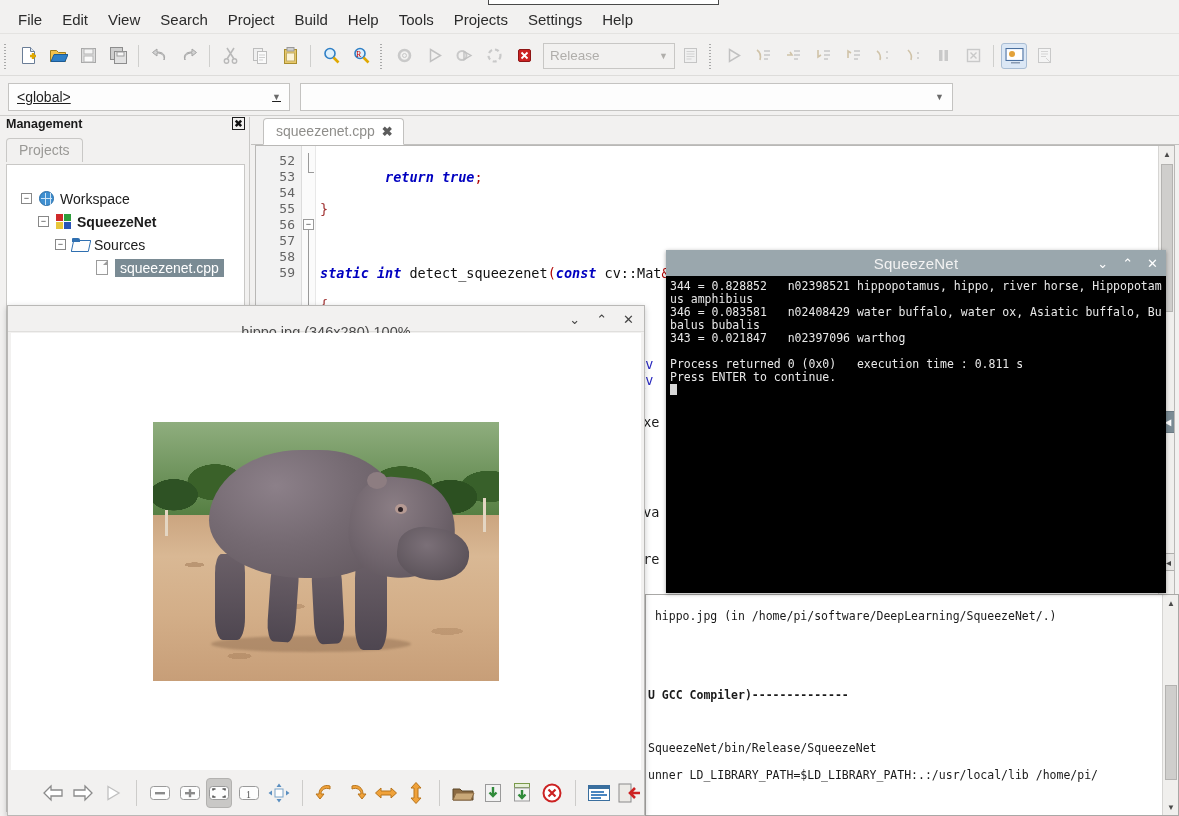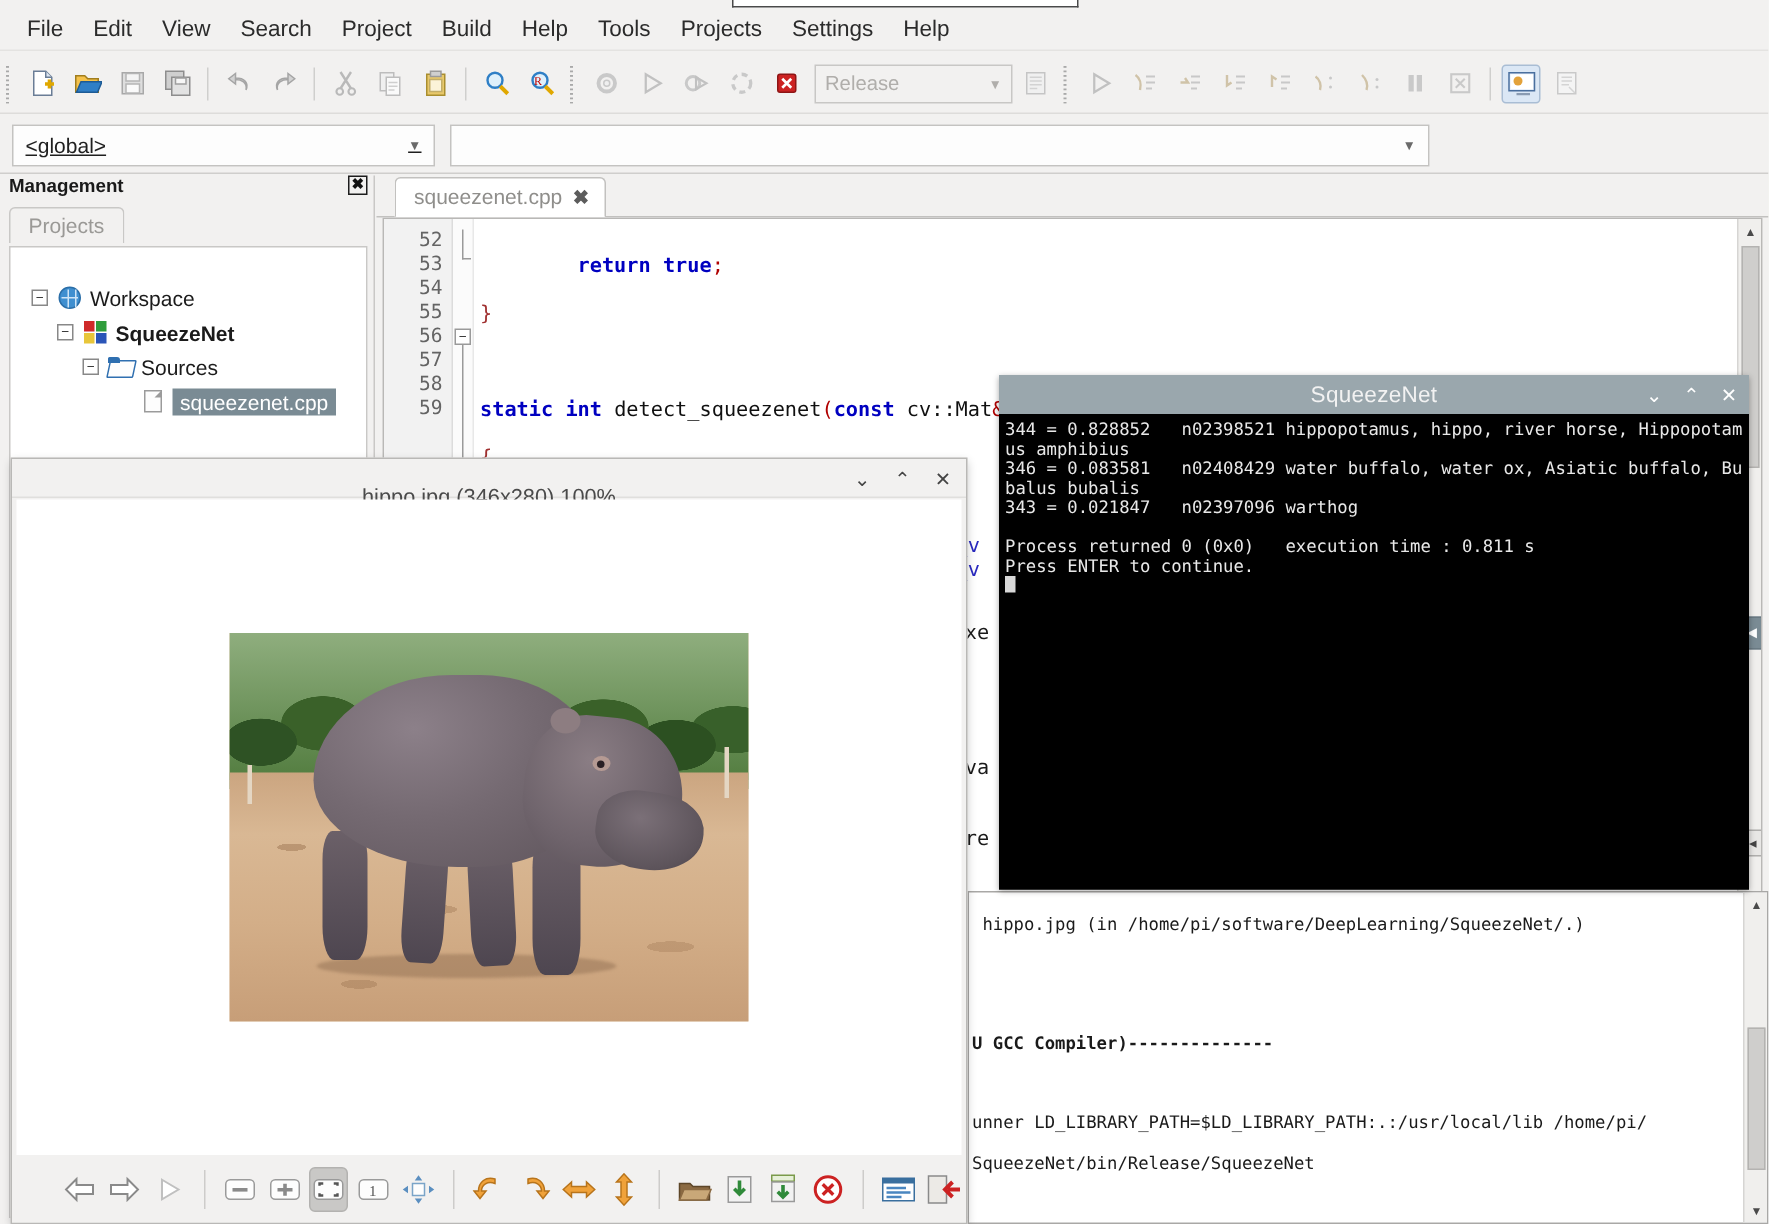--- a/index.html
+++ b/index.html
@@ -153,21 +153,21 @@
     font-family: "DejaVu Sans Mono", monospace; font-size: 13px; color: #646464;
     line-height: 16px;
   }
   .foldcol { width: 14px; background: #fbfbfb; border-right:1px solid #e8e8e8; flex:none;
     position: relative; padding-top: 7px;}
   .codelines {
     flex: 1; padding: 7px 0 0 4px;
     font-family: "DejaVu Sans Mono", monospace; font-size: 13.5px; line-height: 16px;
     color: #1a1a1a; white-space: pre;
   }
-  .k { color: #0000c0; font-weight: bold; }     
+  .k { color: #0000c0; font-weight: bold; font-style: italic; }     
   .t { color: #008000; font-weight: bold; }     
   .p { color: #b00000; }                        
   .pp{ color: #1c9c1c; }                        
   .id{ color: #101010; }
   .brace { color: #a03030; }
 
   .fold-mark {
     position:absolute; left:1px; width:11px;height:11px;border:1px solid #9a9a9a;
     background:#fff; font-size:9px; line-height:9px; text-align:center; color:#333;
   }
@@ -660,22 +660,22 @@
     </div>
   </div>
 
   <div class="logpanel">
     <div class="logtext">
 <div> hippo.jpg (in /home/pi/software/DeepLearning/SqueezeNet/.)</div>
 <div>&nbsp;</div>
 <div>&nbsp;</div>
 <div class="bld">U GCC Compiler)--------------</div>
 <div>&nbsp;</div>
+<div>SqueezeNet/bin/Release/SqueezeNet</div>
 <div>unner LD_LIBRARY_PATH=$LD_LIBRARY_PATH:.:/usr/local/lib /home/pi/</div>
-<div>SqueezeNet/bin/Release/SqueezeNet</div>
 
 
 
 
 
 
 
 
 
     </div>

